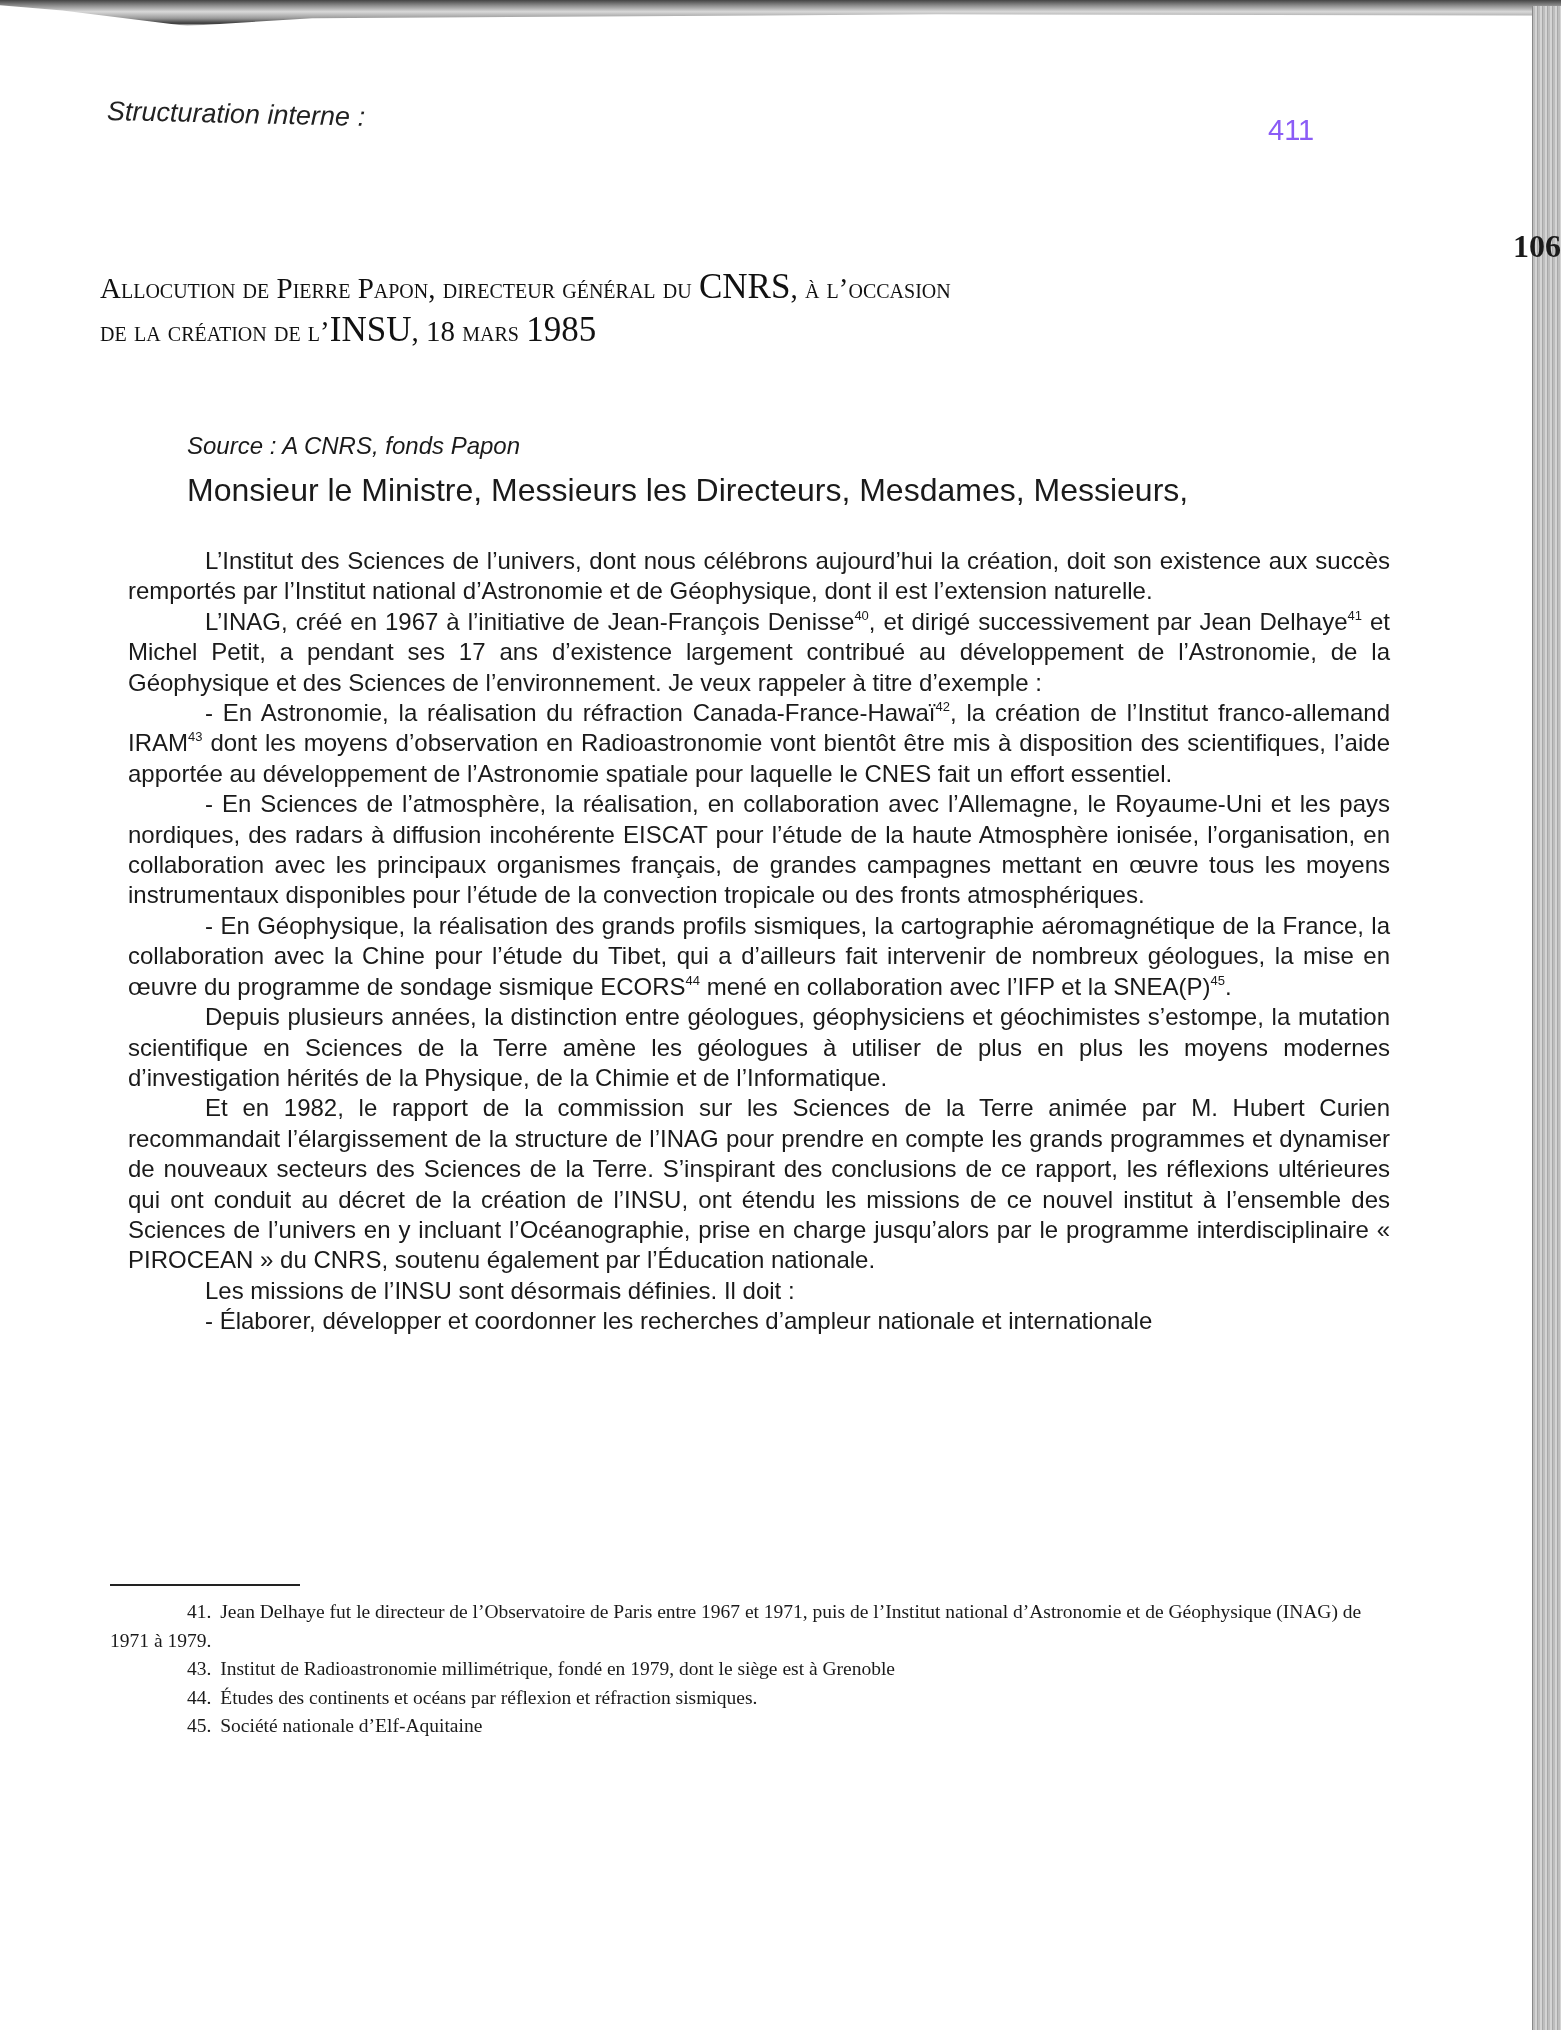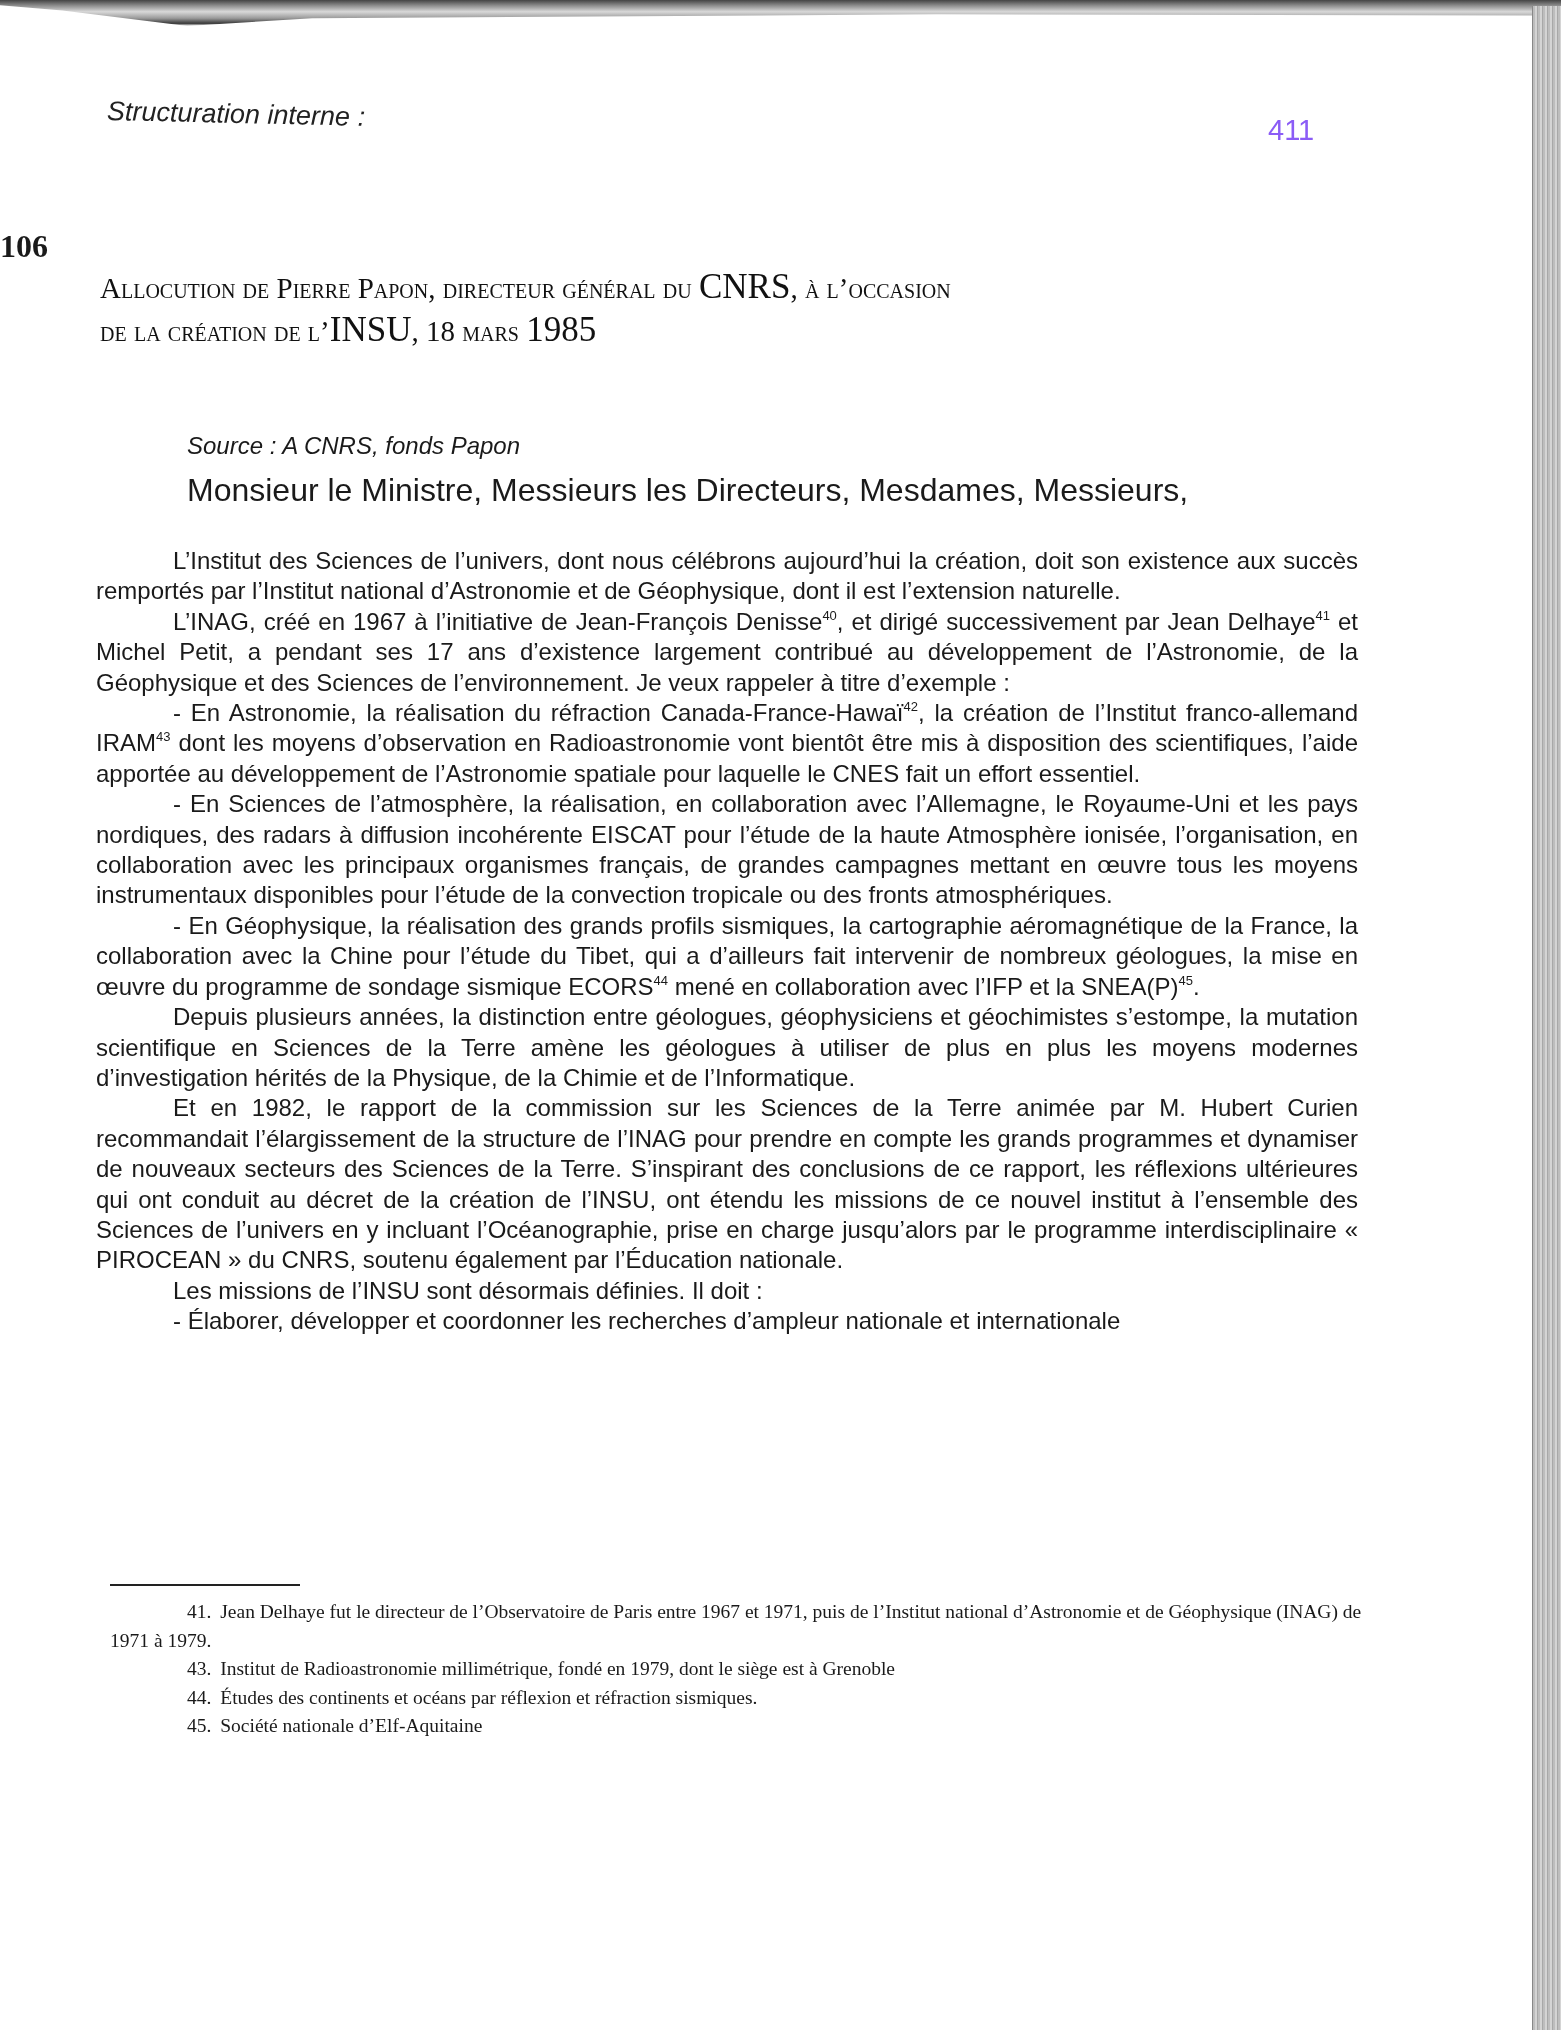--- a/index.html
+++ b/index.html
@@ -20,36 +20,36 @@
   }
   .running-head {
     position: absolute; left: 107px; top: 96px;
     font-size: 27px; font-style: italic; color: #222; transform: rotate(1.3deg);
     transform-origin: left center;
   }
   .page-number {
     position: absolute; left: 1268px; top: 74px; font-size: 29px; color: #8b5cf6; margin-top: 40px;
   }
   .doc-number {
-    position: absolute; left: 0; width: 1561px; top: 228px; text-align: left;
+    position: absolute; left: 0; width: 1561px; top: 228px; text-align: right;
     font-family: "Liberation Serif", serif; font-weight: bold; font-size: 32px;
   }
   .doc-title {
     position: absolute; left: 100px; width: 1300px; top: 266px; 
     font-family: "Liberation Serif", serif; font-size: 29px; line-height: 42px;
     font-variant: small-caps; color: #111;
   }
   .doc-title .big { font-size: 35px; font-variant: normal; font-weight: 500; }
   .source {
     position: absolute; left: 187px; top: 432px; font-size: 24px; font-style: italic;
   }
   .source .lead { font-style: italic; }
   .salutation { position: absolute; left: 187px; top: 472px; font-size: 32px; }
   .body-text {
-    position: absolute; left: 96px; top: 546px; width: 1262px;
+    position: absolute; left: 128px; top: 546px; width: 1262px;
     font-size: 24px; line-height: 30.4px; text-align: justify;
   }
   .body-text p { margin: 0; text-indent: 77px; }
   sup { font-size: 13px; vertical-align: 10px; line-height: 0; }
   .fn-rule {
     position: absolute; left: 110px; top: 1584px; width: 190px; height: 2px; background: #222;
   }
   .footnotes {
     position: absolute; left: 110px; top: 1598px; width: 1262px;
     font-family: "Liberation Serif", serif; font-size: 19.5px; line-height: 28.5px;

